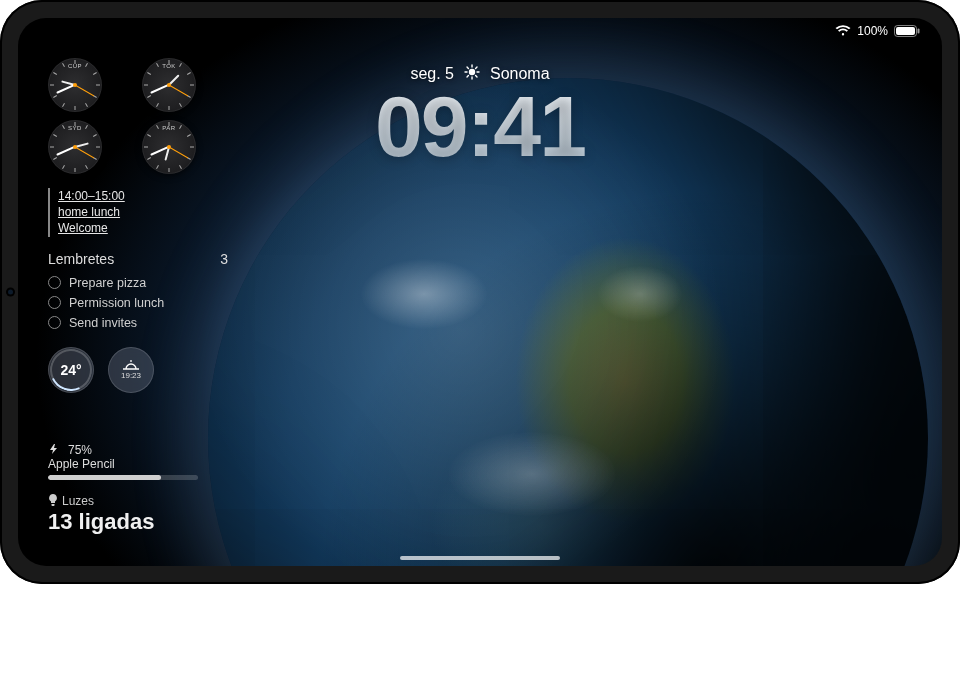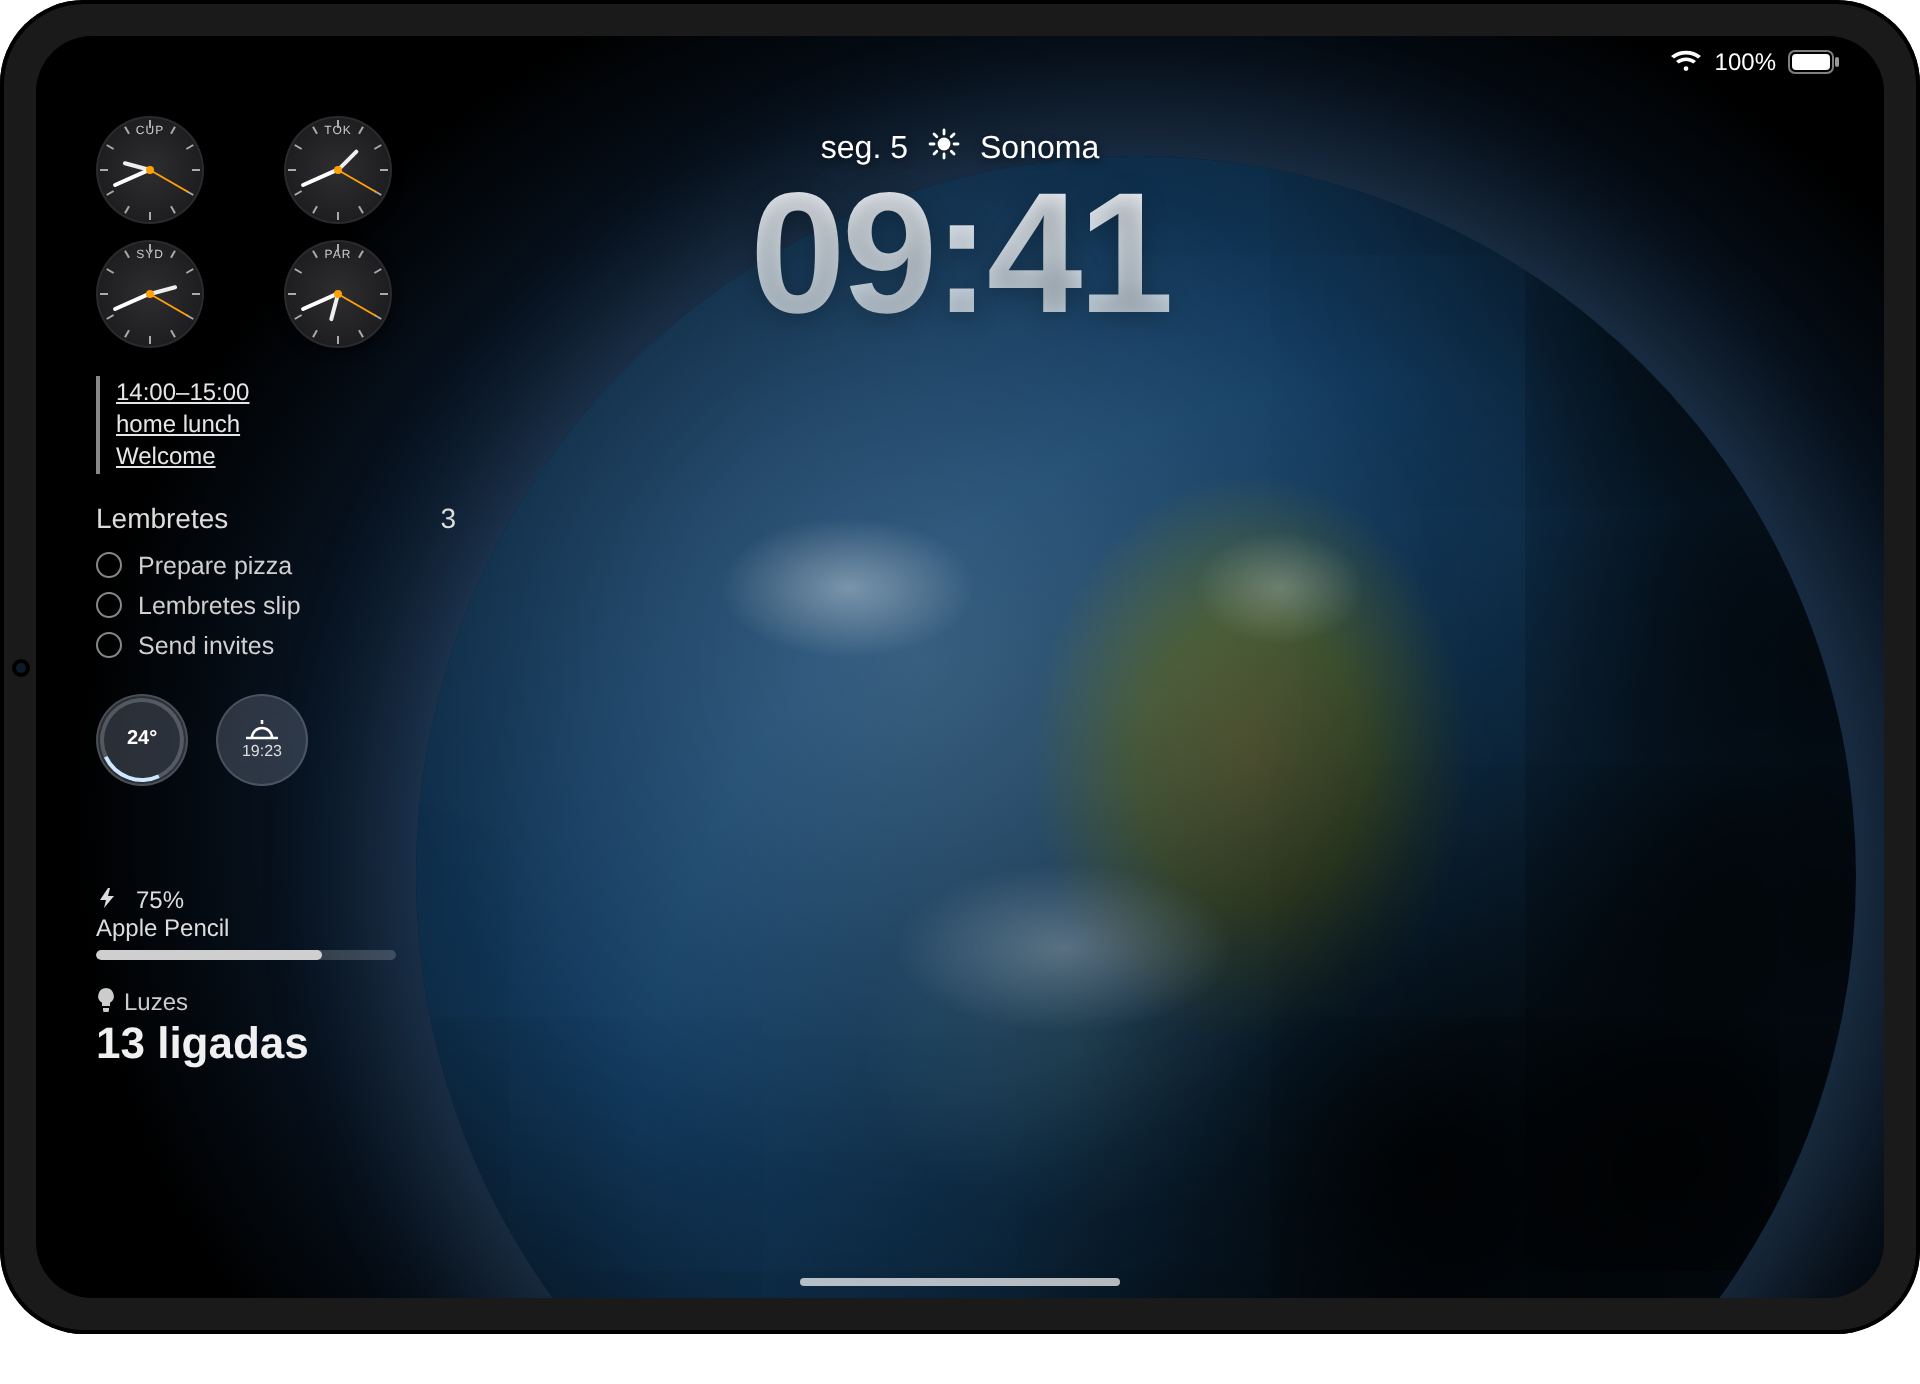--- a/index.html
+++ b/index.html
@@ -1,18 +1,18 @@
 <!DOCTYPE html>
 <html><head>
 <meta charset="utf-8">
 <style>
   * { box-sizing: border-box; margin: 0; padding: 0; }
   html, body { width: 960px; height: 692px; overflow: hidden; font-family: -apple-system, "Helvetica Neue", Arial, sans-serif; }
   .device-frame {
-    width: 960px; height: 667px;
+    width: 960px; height: 584px;
     background: #1a1a1a;
     border-radius: 42px;
     padding: 18px;
     position: relative;
     box-shadow: inset 0 0 0 2px #000;
   }
   .screen {
     width: 100%; height: 100%;
     border-radius: 28px;
     background: radial-gradient(ellipse 70% 90% at 58% 62%, #3a6fa8 0%, #2a5588 25%, #0b1b2e 55%, #000 80%);
@@ -76,21 +76,21 @@
   .analog::after { content:""; position:absolute; width:4px; height:4px; background:#ff9f0a; border-radius:50%; left:calc(50% - 2px); top:calc(50% - 2px); }
   
   .cal-event { border-left: 2px solid #888; padding-left: 8px; font-size: 12px; line-height: 1.35; color: #e6e6e6; text-decoration: underline; }
   
   .reminders-head { display: flex; justify-content: space-between; font-size: 14px; color: #ddd; margin-bottom: 6px; }
   .reminder-item { display: flex; align-items: center; gap: 8px; font-size: 12.5px; color: #d0d0d0; padding: 3px 0; }
   .rem-circle { width: 13px; height: 13px; border: 1.5px solid #888; border-radius: 50%; flex-shrink:0; }
   
   .circ-row { display: flex; gap: 14px; }
   .circ { width: 46px; height: 46px; border-radius: 50%; background: rgba(120,130,150,0.35); backdrop-filter: blur(6px); display:flex; flex-direction:column; align-items:center; justify-content:center; position:relative; box-shadow: inset 0 0 0 1px rgba(255,255,255,0.15); }
-  .circ .big { font-size: 10px; font-weight: 600; }
+  .circ .big { font-size: 14px; font-weight: 600; }
   .circ .sm { font-size: 8px; color:#ddd; }
   .circ.ring::before { content:""; position:absolute; inset:2px; border-radius:50%; border:2px solid rgba(255,255,255,0.2); border-top-color:#cfe6ff; transform:rotate(200deg); }
   
   .pencil { font-size: 12px; color:#ddd; }
   .pencil .row1 { display:flex; gap:4px; align-items:center;margin-top:36px; }
   .pencil-bar { margin-top:4px; width: 150px; height: 5px; background: rgba(255,255,255,0.18); border-radius: 3px; overflow:hidden; }
   .pencil-bar > div { height:100%; background:#cfcfcf; border-radius:3px; }
   
   .home-widget .lbl { font-size: 12px; color:#ccc; display:flex; gap:4px; align-items:center; }
   .home-widget .val { font-size: 22px; font-weight: 700; color:#f0f0f0; }
@@ -235,21 +235,21 @@
           <span>Lembretes</span>
           <span>3</span>
         </div>
         <div id="reminders-list">
             <div class="reminder-item">
               <span class="rem-circle"></span>
               <span>Prepare pizza</span>
             </div>
             <div class="reminder-item">
               <span class="rem-circle"></span>
-              <span>Lembretes slip</span>
+              <span>Permission lunch</span>
             </div>
             <div class="reminder-item">
               <span class="rem-circle"></span>
               <span>Send invites</span>
             </div>
           </div>
       </div>
 
       <div class="circ-row">
         <div class="circ ring">

